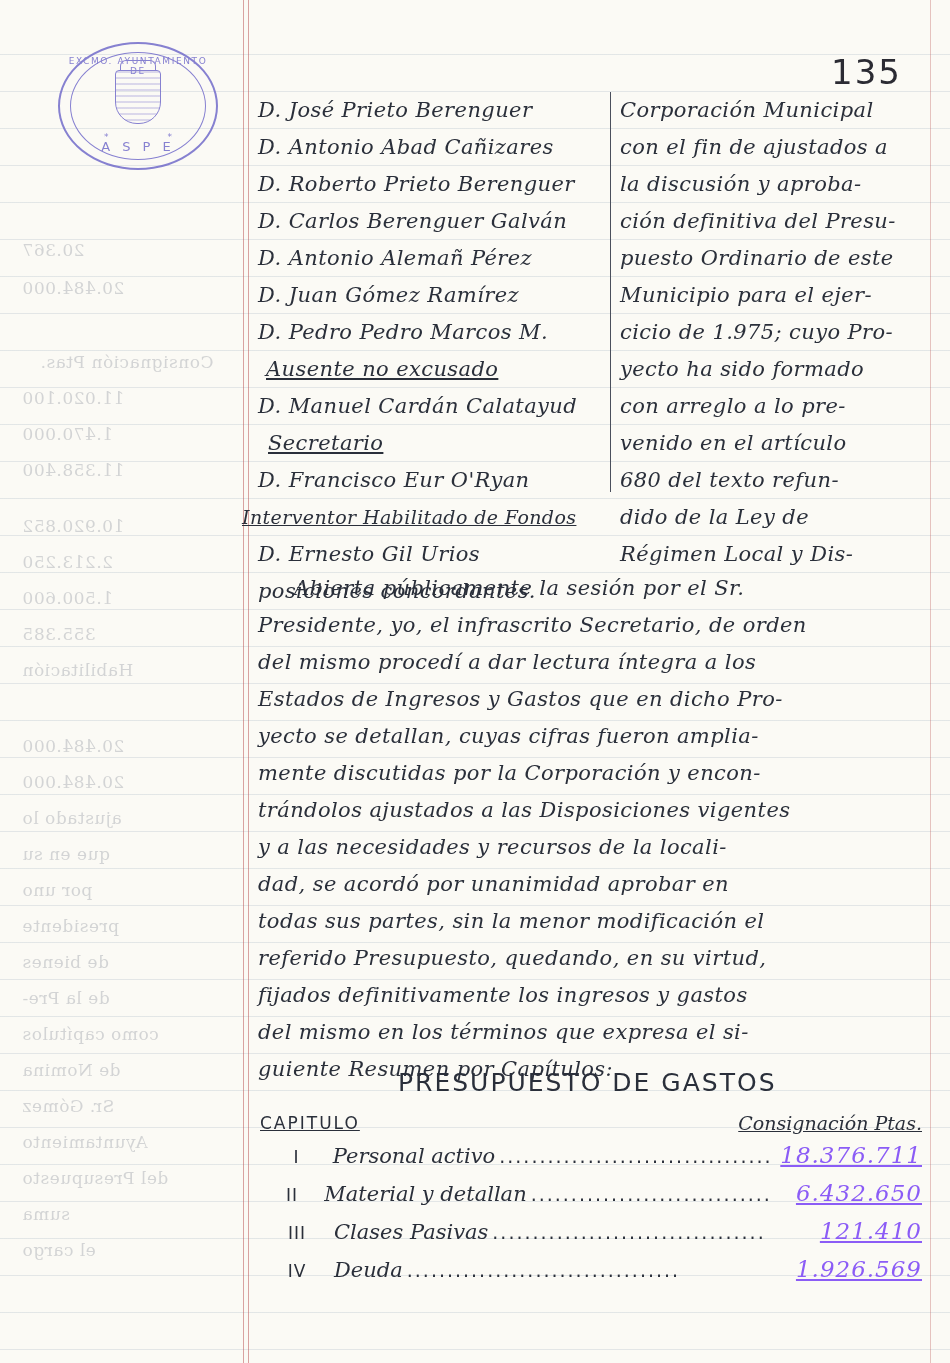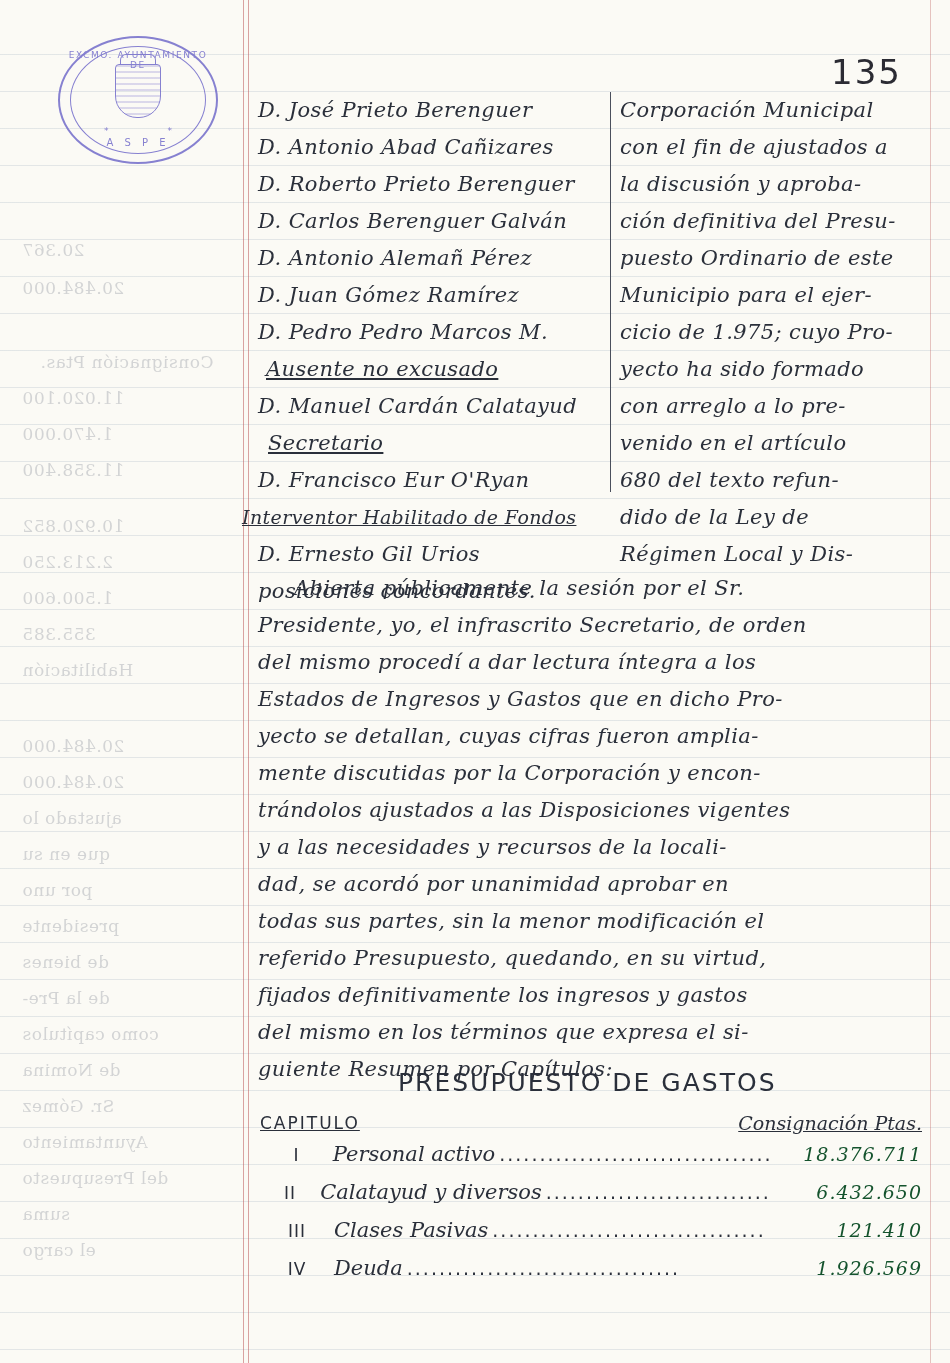--- a/index.html
+++ b/index.html
@@ -54,21 +54,21 @@
     transform: scaleX(-1);
     white-space: nowrap;
     pointer-events: none;
     letter-spacing: 0.5px;
   }
 
   
   .stamp {
     position: absolute;
     left: 58px;
-    top: 36px;
+    top: 42px;
     width: 156px;
     height: 124px;
     border: 2px solid #6a63c8;
     border-radius: 50%;
     opacity: 0.8;
   }
   .stamp .inner {
     position: absolute;
     left: 10px; top: 8px; right: 10px; bottom: 8px;
     border: 1px solid #6a63c8;
@@ -100,21 +100,21 @@
   .stamp-arc-top, .stamp-arc-bottom {
     position: absolute;
     left: 0; right: 0;
     text-align: center;
     color: #6a63c8;
     font-family: "DejaVu Sans", sans-serif;
     font-size: 9px;
     letter-spacing: 1.6px;
   }
   .stamp-arc-top { top: 12px; }
-  .stamp-arc-bottom { bottom: 14px; font-size: 10px; letter-spacing: 4px; }
+  .stamp-arc-bottom { bottom: 14px; font-size: 13px; letter-spacing: 4px; }
   .stamp-stars {
     position: absolute;
     bottom: 26px;
     left: 0; right: 0;
     text-align: center;
     color: #6a63c8;
     font-size: 9px;
     letter-spacing: 28px;
     text-indent: 28px;
   }
@@ -240,25 +240,26 @@
     white-space: nowrap;
     color: #2a2f3a;
     font-size: 19px;
     padding: 0 4px;
     letter-spacing: 2px;
   }
   .c-amount {
     flex: 0 0 auto;
     font-family: "DejaVu Serif", serif;
     font-style: italic;
-    font-size: 19px;
-    color: #14532d;
+    font-size: 23px;
+    color: #8b5cf6;
     text-align: right;
     min-width: 150px;
     letter-spacing: 1px;
+    text-decoration: underline;
   }
 </style>
 </head>
 <body>
 
 <div class="page">
 
   <div class="ruling"></div>
   <div class="vrule-left a"></div>
   <div class="vrule-left b"></div>
@@ -364,21 +365,21 @@
 
     <div class="trow">
       <div class="c-num">I</div>
       <div class="c-label">Personal activo</div>
       <div class="c-dots">..................................</div>
       <div class="c-amount">18.376.711</div>
     </div>
 
     <div class="trow">
       <div class="c-num">II</div>
-      <div class="c-label">Calatayud y diversos</div>
+      <div class="c-label">Material y detallan</div>
       <div class="c-dots">..................................</div>
       <div class="c-amount">6.432.650</div>
     </div>
 
     <div class="trow">
       <div class="c-num">III</div>
       <div class="c-label">Clases Pasivas</div>
       <div class="c-dots">..................................</div>
       <div class="c-amount">121.410</div>
     </div>

